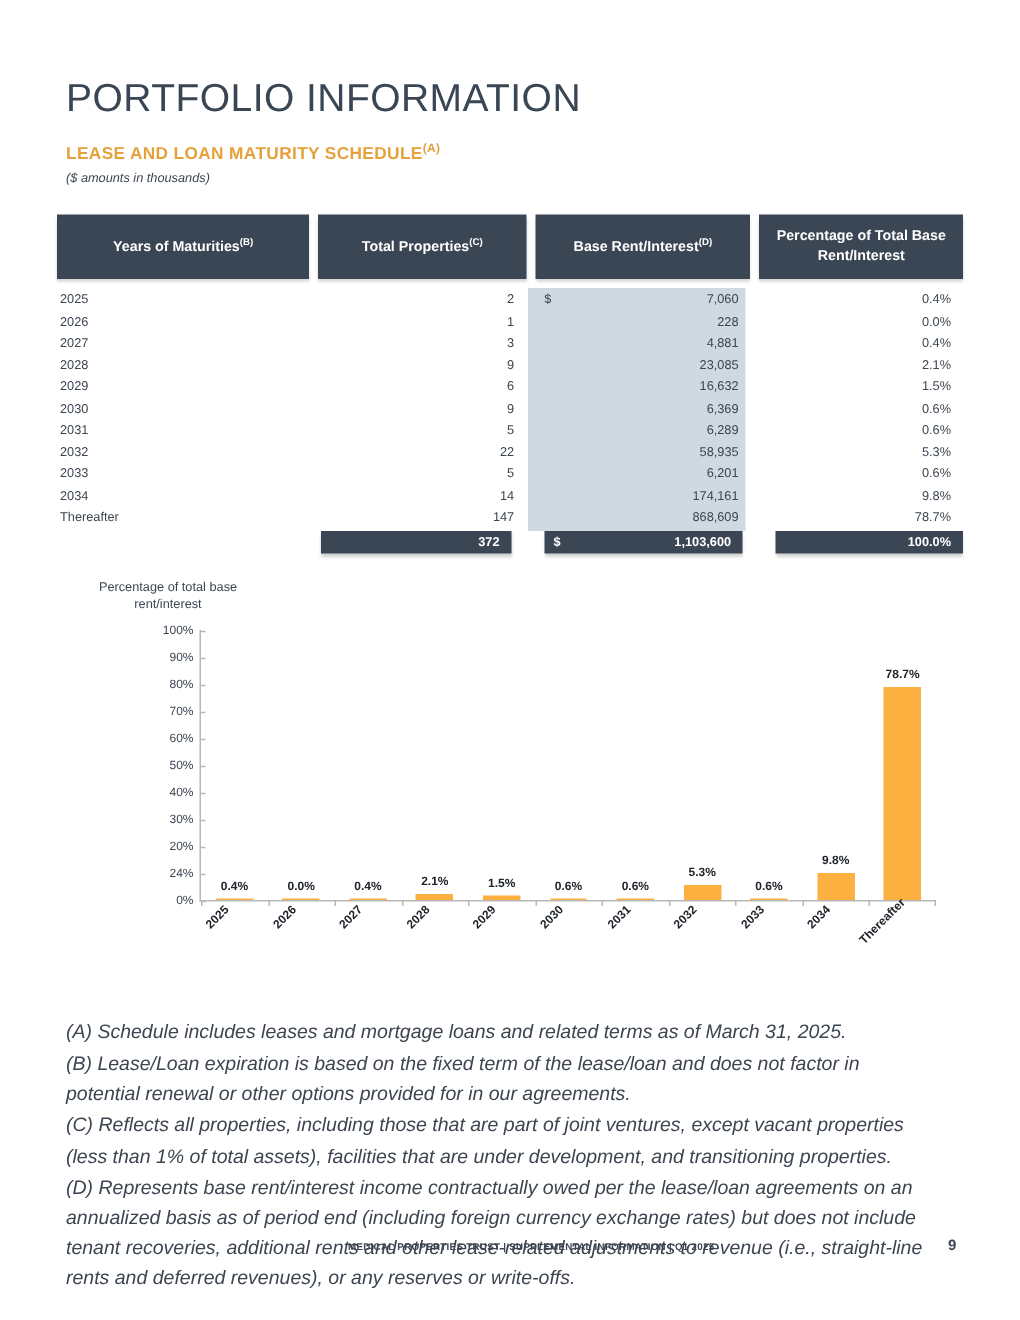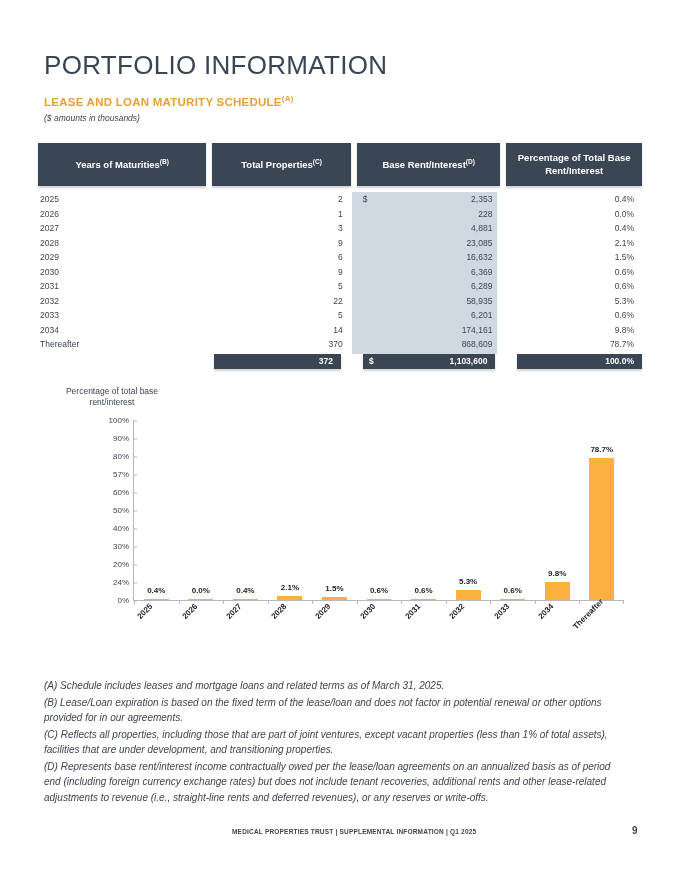--- a/index.html
+++ b/index.html
@@ -275,21 +275,21 @@
     height: 4px;
     background: #b8b8b8;
   }
 
   
   .footnotes {
     position: absolute;
     left: 44px;
     top: 678px;
     width: 580px;
-    font-size: 10px;
+    font-size: 13px;
     font-style: italic;
     line-height: 1.55;
     color: #3d4551;
   }
   .footnotes p { margin: 0 0 1px 0; }
 
   
   .footer-text {
     position: absolute;
     left: 232px;
@@ -339,21 +339,21 @@
     </div>
 
     <div class="tbody" id="table-body">
       <div class="hl-band" style="height: 161.5px;"></div>
 
     <div class="trow">
           <div class="c-year">2025</div>
           <div class="c-props">2</div>
           <div class="c-rent">
             <span class="cur">$</span>
-            <span class="amt">2,353</span>
+            <span class="amt">7,060</span>
           </div>
           <div class="c-pct">0.4%</div>
         </div>
         <div class="trow">
           <div class="c-year">2026</div>
           <div class="c-props">1</div>
           <div class="c-rent">
             <span class="cur"></span>
             <span class="amt">228</span>
           </div>
@@ -426,21 +426,21 @@
           <div class="c-year">2034</div>
           <div class="c-props">14</div>
           <div class="c-rent">
             <span class="cur"></span>
             <span class="amt">174,161</span>
           </div>
           <div class="c-pct">9.8%</div>
         </div>
         <div class="trow">
           <div class="c-year">Thereafter</div>
-          <div class="c-props">370</div>
+          <div class="c-props">147</div>
           <div class="c-rent">
             <span class="cur"></span>
             <span class="amt">868,609</span>
           </div>
           <div class="c-pct">78.7%</div>
         </div>
       </div>
 
     <div class="trow-total">
       <div class="tot-blank"></div>
@@ -455,21 +455,21 @@
 
   <div class="chart-area">
     <div class="y-axis-title">Percentage of total base rent/interest</div>
 
     <div class="plot" id="plot">
       <div class="plot-right-tick"></div>
 
     <div class="ytick" style="top: 0%;">100%</div>
         <div class="ytick" style="top: 10%; padding-left: 28px;">90%</div>
         <div class="ytick" style="top: 20%;">80%</div>
-        <div class="ytick" style="top: 30%;">57%</div>
+        <div class="ytick" style="top: 30%;">70%</div>
         <div class="ytick" style="top: 40%;">60%</div>
         <div class="ytick" style="top: 50%;">50%</div>
         <div class="ytick" style="top: 60%;">40%</div>
         <div class="ytick" style="top: 70%;">30%</div>
         <div class="ytick" style="top: 80%;">20%</div>
         <div class="ytick" style="top: 90%;">24%</div>
         <div class="ytick" style="top: 100%;">0%</div>
         <div class="bars">
           <div class="bar-slot">
             <div class="bar-label" style="bottom:5.5px">0.4%</div>

